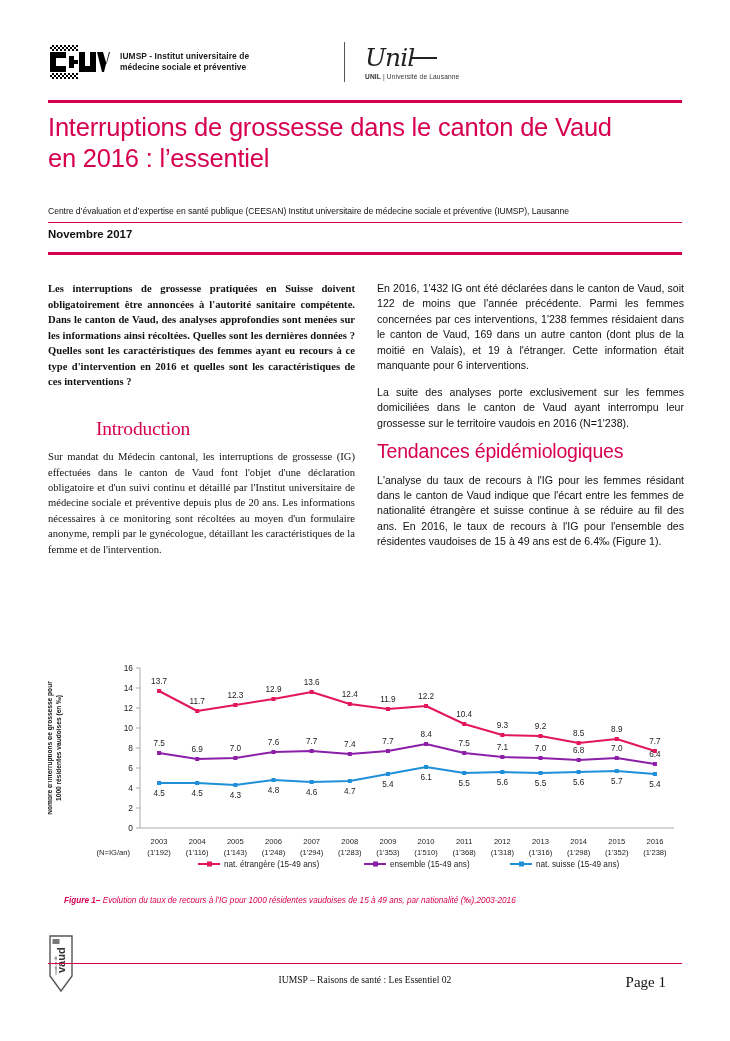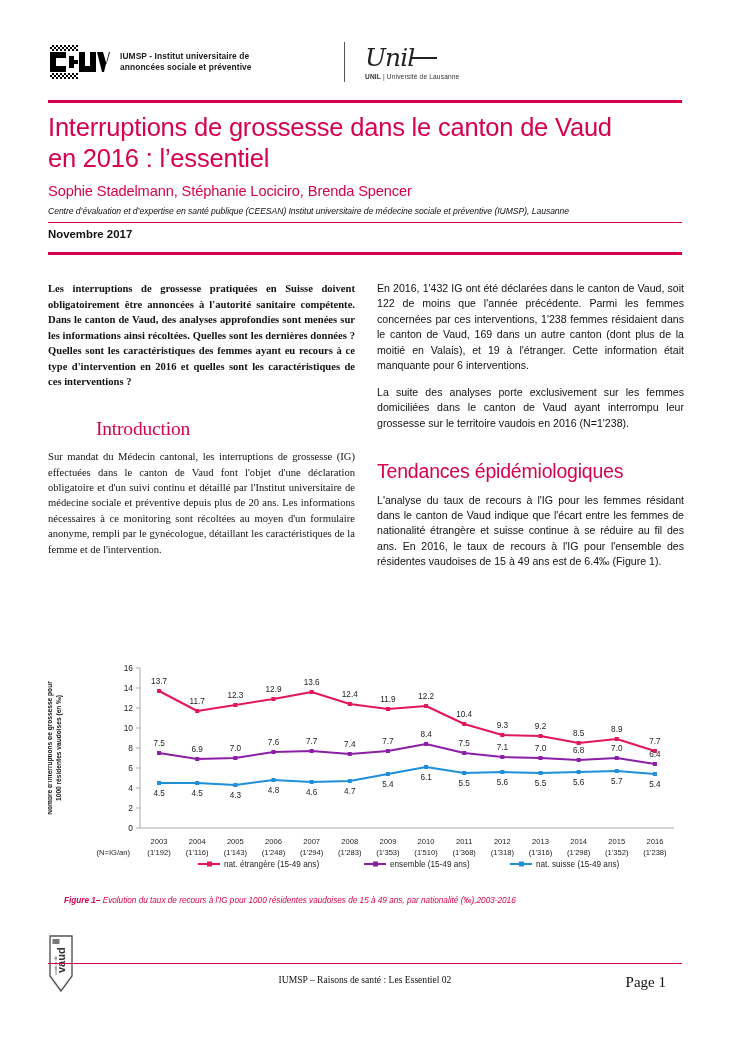--- a/index.html
+++ b/index.html
@@ -39,21 +39,21 @@
     position:absolute;left:48px;top:112px;width:640px;
     color:#d6004f;font-size:25.5px;line-height:1.22;font-weight:normal;
     letter-spacing:-0.2px;
   }
   .authors{
     position:absolute;left:48px;top:183px;width:640px;
     color:#d6004f;font-size:14.6px;letter-spacing:-0.1px;
   }
   .affil{
     position:absolute;left:48px;top:206px;width:640px;
-    font-size:8.6px;font-style:italic;color:#111;letter-spacing:-0.05px;
+    font-size:8.6px;color:#111;letter-spacing:-0.05px;
   }
   .date{
     position:absolute;left:48px;top:228px;font-size:11.4px;font-weight:bold;color:#111;
   }
 
   
   .col-left{position:absolute;left:48px;top:281px;width:307px;font-family:Liberation Serif, serif;}
   .col-right{position:absolute;left:377px;top:281px;width:307px;}
 
   .lead{
@@ -109,21 +109,21 @@
           <rect x="2" y="28" width="28" height="6" fill="url(#chk)"></rect>
           <path d="M2,7 h16 v6 h-10 v8 h10 v6 h-16 z" fill="#000"></path>
           <rect x="21" y="11" width="5" height="12" fill="#000"></rect>
           <rect x="21" y="15" width="9" height="4" fill="#000"></rect>
           <path d="M31,7 h6 v14 h5 v-14 h6 v20 h-17 z" fill="#000"></path>
           <path d="M49,7 h6 l3.5,12 l3.5,-12 h-1 l-5,20 h-2 z" fill="#000"></path>
         </svg>
       </div>
       <div class="chuv-txt">
         <div>IUMSP - Institut universitaire de</div>
-        <div>annoncées sociale et préventive</div>
+        <div>médecine sociale et préventive</div>
       </div>
     </div>
 
     <div class="unil-wrap">
       <div class="unil-rule"></div>
       <div class="unil-block">
         <div class="unil-script"><span>Unil</span><span class="tail"></span></div>
         <div class="unil-sub">
           <b>UNIL</b>
           <span>|</span>
@@ -132,36 +132,35 @@
       </div>
     </div>
   </div>
 
   <div class="rule-pink" style="top:100px;"></div>
 
   <div class="title">
     <div>Interruptions de grossesse dans le canton de Vaud</div>
     <div>en 2016 : l’essentiel</div>
   </div>
-  <div class="authors">Sophie Stadelmann, Stéphanie Lociciro, Brenda Spencer</div>
   <div class="affil">Centre d’évaluation et d’expertise en santé publique (CEESAN) Institut universitaire de médecine sociale et préventive (IUMSP), Lausanne</div>
   <div class="rule-thin" style="top:222px;"></div>
   <div class="date">Novembre 2017</div>
   <div class="rule-pink" style="top:252px;"></div>
 
   <div class="col-left">
     <div class="lead">Les interruptions de grossesse pratiquées en Suisse doivent obligatoirement être annoncées à l'autorité sanitaire compétente. Dans le canton de Vaud, des analyses approfondies sont menées sur les informations ainsi récoltées. Quelles sont les dernières données ? Quelles sont les caractéristiques des femmes ayant eu recours à ce type d'intervention en 2016 et quelles sont les caractéristiques de ces interventions ?</div>
     <div class="h2" style="margin-top:28px;margin-left:48px;">Introduction</div>
     <p class="body-p" style="margin-top:10px;">Sur mandat du Médecin cantonal, les interruptions de grossesse (IG) effectuées dans le canton de Vaud font l'objet d'une déclaration obligatoire et d'un suivi continu et détaillé par l'Institut universitaire de médecine sociale et préventive depuis plus de 20 ans. Les informations nécessaires à ce monitoring sont récoltées au moyen d'un formulaire anonyme, rempli par le gynécologue, détaillant les caractéristiques de la femme et de l'intervention.</p>
   </div>
 
   <div class="col-right">
     <p class="body-p">En 2016, 1'432 IG ont été déclarées dans le canton de Vaud, soit 122 de moins que l'année précédente. Parmi les femmes concernées par ces interventions, 1'238 femmes résidaient dans le canton de Vaud, 169 dans un autre canton (dont plus de la moitié en Valais), et 19 à l'étranger. Cette information était manquante pour 6 interventions.</p>
     <p class="body-p">La suite des analyses porte exclusivement sur les femmes domiciliées dans le canton de Vaud ayant interrompu leur grossesse sur le territoire vaudois en 2016 (N=1'238).</p>
-    <div class="h2" style="margin-top:30px;">Tendances épidémiologiques</div>
+    <div class="h2" style="margin-top:10px;">Tendances épidémiologiques</div>
     <p class="body-p" style="margin-top:10px;">L'analyse du taux de recours à l'IG pour les femmes résidant dans le canton de Vaud indique que l'écart entre les femmes de nationalité étrangère et suisse continue à se réduire au fil des ans. En 2016, le taux de recours à l'IG pour l'ensemble des résidentes vaudoises de 15 à 49 ans est de 6.4‰ (Figure 1).</p>
   </div>
 
   <div class="figure">
     <div class="chart-area">
       <svg class="chart" id="chart-svg" width="634" height="228" viewBox="0 0 634 228" aria-label="Nombre d'interruptions de grossesse pour 1000 résidentes vaudoises (en ‰)">
           <line x1="92" y1="8" x2="92" y2="168" stroke="#aaa" stroke-width="1"></line>
           <line x1="92" y1="168" x2="626" y2="168" stroke="#aaa" stroke-width="1"></line>
           <line x1="88" y1="168" x2="92" y2="168" stroke="#aaa" stroke-width="1"></line>
           <text x="85" y="171" text-anchor="end" font-size="8.4" font-family="Liberation Sans, sans-serif" fill="#222">0</text>

